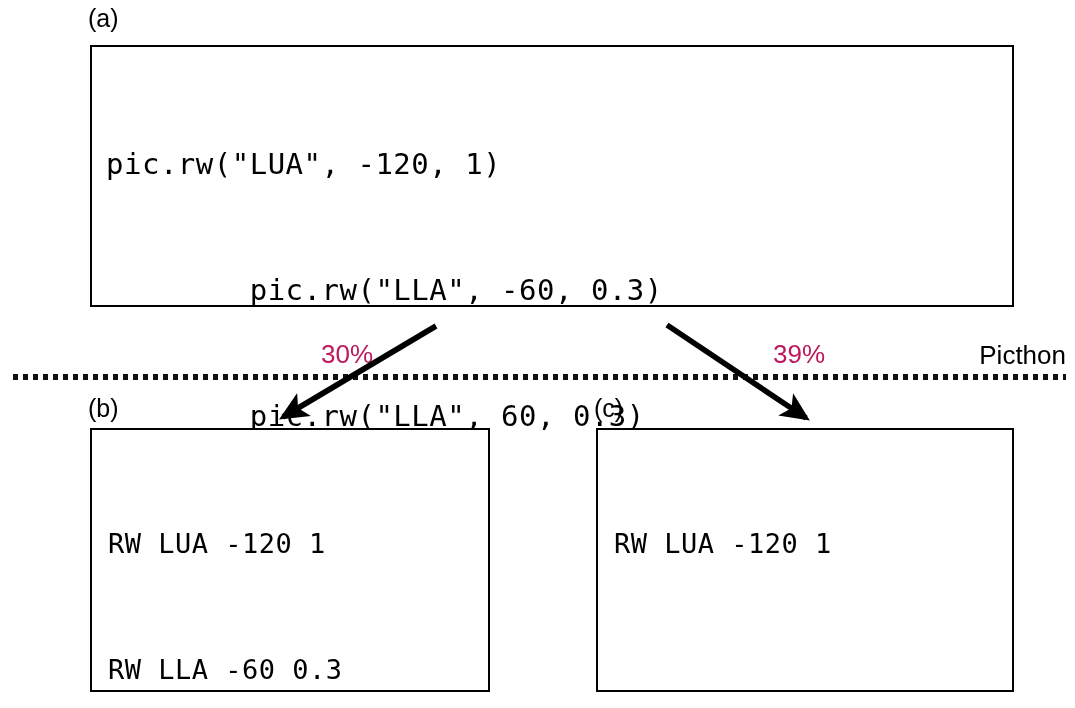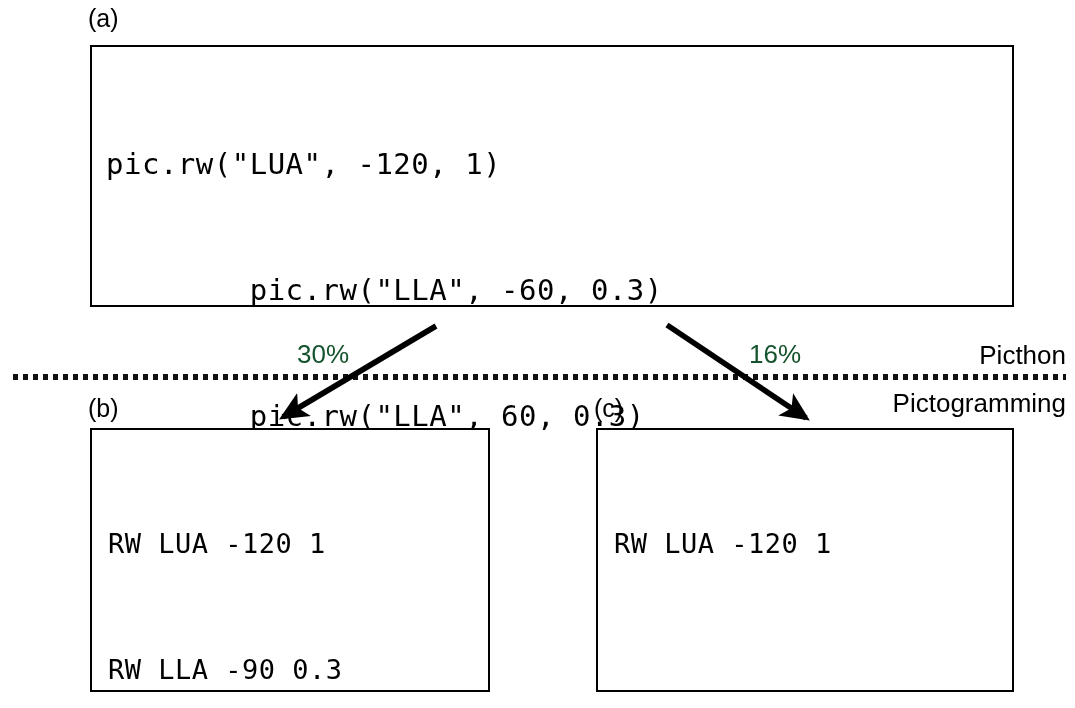--- a/index.html
+++ b/index.html
@@ -88,22 +88,23 @@
   }
   #label-picthon        { right: 9px; top: 342px; }
   #label-pictogramming  { right: 9px; top: 390px; }
 
   
   .pct-label {
     position: absolute;
     font-family: "Liberation Sans", sans-serif;
     font-size: 26px;
     line-height: 1;
-    color: #14532d;
+    color: #be185d;
     white-space: pre;
+    margin-left: 24px;
   }
   #pct-left  { left: 297px; top: 341px; }
   #pct-right { left: 749px; top: 341px; }
 
   
   #arrows {
     position: absolute;
     left: 0;
     top: 0;
     width: 1075px;
@@ -122,41 +123,40 @@
     <div class="code-lines">
       <span class="code-line">pic.rw("LUA", -120, 1)</span>
       <span class="code-line">        pic.rw("LLA", -60, 0.3)</span>
       <span class="code-line">        pic.rw("LLA", 60, 0.3)</span>
     </div>
   </div>
 
   <div id="divider"></div>
 
   <div class="side-label" id="label-picthon">Picthon</div>
-  <div class="side-label" id="label-pictogramming">Pictogramming</div>
 
   <div class="pct-label" id="pct-left">30%</div>
-  <div class="pct-label" id="pct-right">16%</div>
+  <div class="pct-label" id="pct-right">39%</div>
 
   <svg id="arrows" viewBox="0 0 1075 708">
     <defs>
       <marker id="ah" viewBox="0 0 10 10" refX="8.4" refY="5" markerWidth="5.2" markerHeight="5.2" orient="auto-start-reverse">
         <path d="M 0 0.4 L 10 5 L 0 9.6 L 2.4 5 Z" fill="#000000"></path>
       </marker>
     </defs>
     <line x1="436" y1="326" x2="283" y2="417" stroke="#000000" stroke-width="5.6" marker-end="url(#ah)"></line>
     <line x1="667" y1="325" x2="806" y2="418" stroke="#000000" stroke-width="5.6" marker-end="url(#ah)"></line>
   </svg>
 
   <div class="panel-label" id="label-b">(b)</div>
 
   <div class="code-box" id="box-b">
     <div class="code-lines">
       <span class="code-line">RW LUA -120 1</span>
-      <span class="code-line">RW LLA -90 0.3</span>
+      <span class="code-line">RW LLA -60 0.3</span>
       
       
       
     </div>
   </div>
 
   <div class="panel-label" id="label-c">(c)</div>
 
   <div class="code-box" id="box-c">
     <div class="code-lines">

